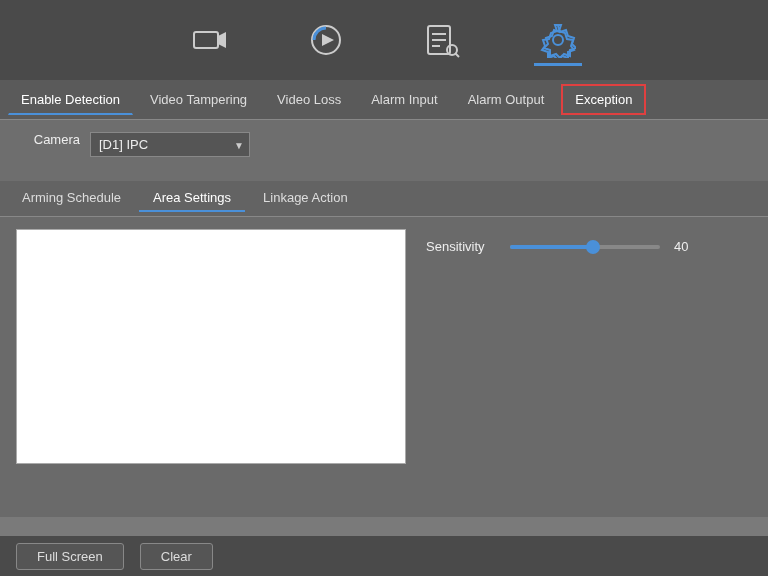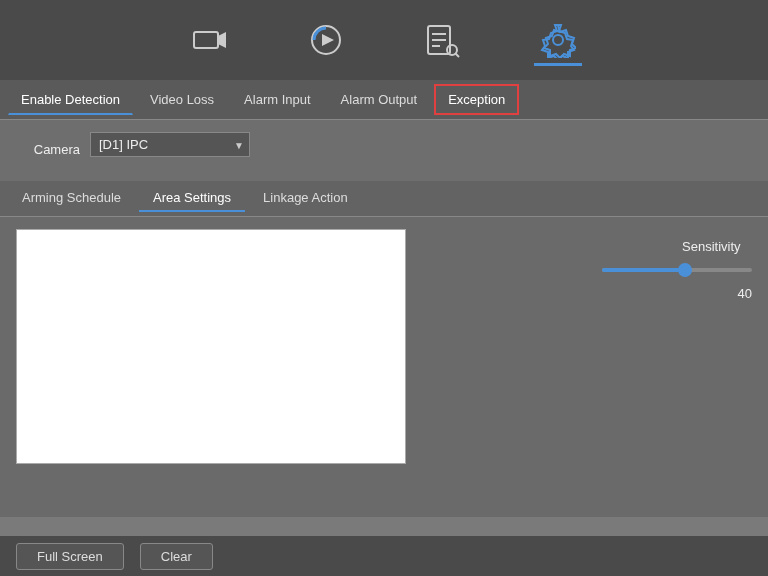--- a/index.html
+++ b/index.html
@@ -82,21 +82,21 @@
 
     
     .content {
       background: #6e6e6e;
       padding: 12px 20px;
     }
 
     
     .field-row {
       display: flex;
-      align-items: flex-end;
+      align-items: flex-start;
       margin-bottom: 12px;
       gap: 10px;
     }
 
     .field-label {
       font-size: 13px;
       color: #eee;
       min-width: 60px;
       text-align: right;
     }
@@ -199,23 +199,22 @@
     .sensitivity-area {
       flex: 1;
       display: flex;
       flex-direction: column;
       justify-content: flex-start;
       padding-top: 10px;
     }
 
     .sensitivity-row {
       display: flex;
-      align-items: flex-end;
+      align-items: center;
       gap: 14px;
-      flex-direction: column;
     }
 
     .sensitivity-label {
       font-size: 13px;
       color: #eee;
       min-width: 70px;
     }
 
     .slider-track {
       width: 150px;
@@ -302,20 +301,21 @@
     <svg viewBox="0 0 36 36" fill="none" stroke="#4a90d9" stroke-width="2">
       <circle cx="18" cy="18" r="5"></circle>
       <path d="M18 4 L20 10 L26 8 L28 14 L34 16 L32 22 L36 26 L30 28 L30 34 L24 32 L20 36 L16 32 L10 34 L10 28 L4 26 L8 22 L6 16 L12 14 L14 8 L20 10" fill="none"></path>
       <path d="M15 3 L17 9 L11 11 L9 17 L3 18 L5 24 L2 28 L8 30 L8 36 L14 34 L18 38 L22 34 L28 36 L28 30 L34 28 L31 24 L33 18 L27 17 L25 11 L19 9 L21 3 Z" stroke="#4a90d9" stroke-width="2" fill="none"></path>
     </svg>
   </div>
 </div>
 
 <div class="nav-tabs">
   <div class="nav-tab active">Enable Detection</div>
+  <div class="nav-tab">Video Tampering</div>
   <div class="nav-tab">Video Loss</div>
   <div class="nav-tab">Alarm Input</div>
   <div class="nav-tab">Alarm Output</div>
   <div class="nav-tab highlighted">Exception</div>
 </div>
 
 <div class="content">
   <div class="field-row">
     <span class="field-label">Camera</span>
     <div class="select-wrapper">

